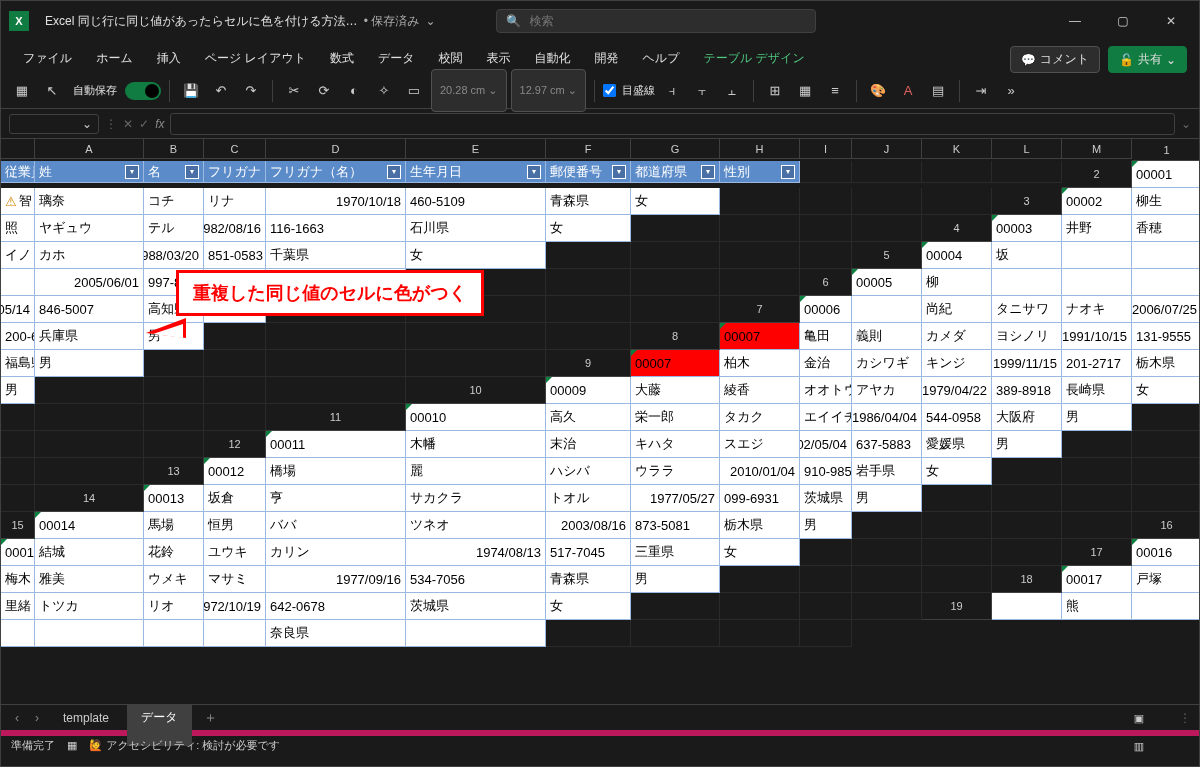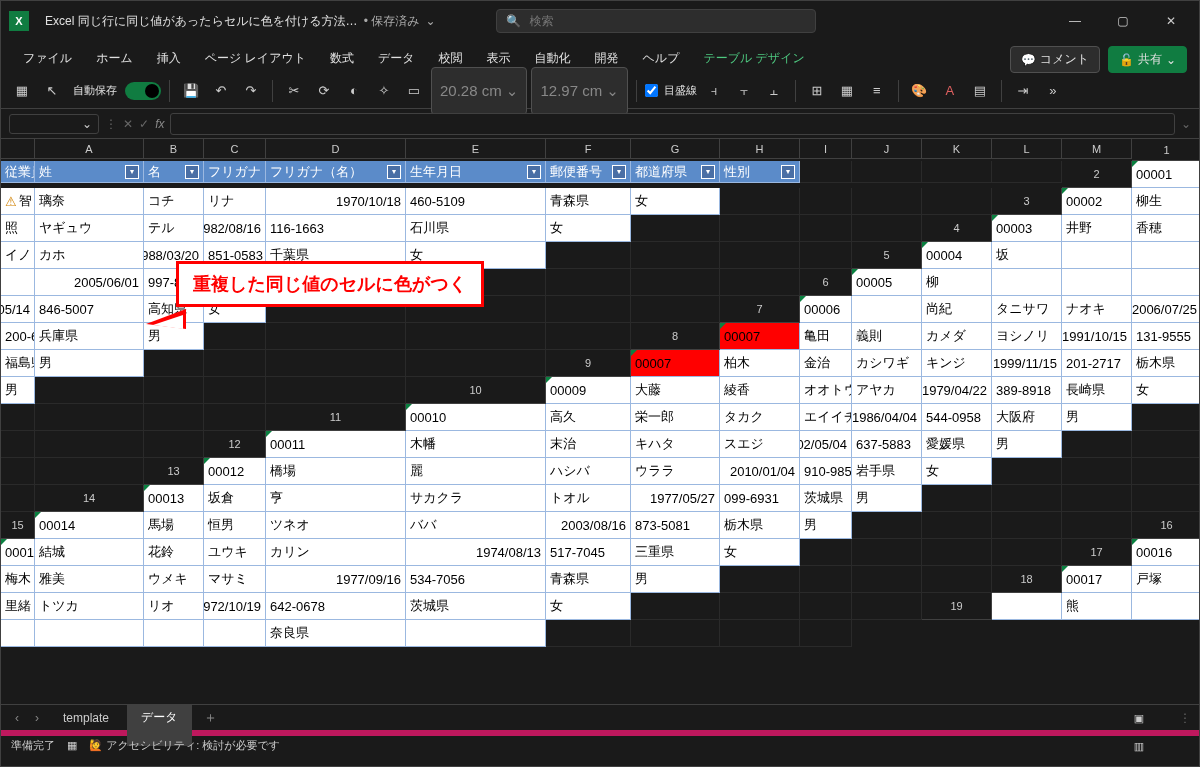--- a/index.html
+++ b/index.html
@@ -23,21 +23,21 @@
 .ribbon-right { margin-left: auto; display: flex; gap: 8px; align-items: center; }
 .ribbon-btn { background: #2d2d2d; border: 1px solid #505050; border-radius: 4px; padding: 4px 10px; color: #e0e0e0; display: flex; align-items: center; gap: 4px; font-size: 12px; }
 .ribbon-btn.share { background: #107c41; border-color: #107c41; }
 
 
 .toolbar { height: 36px; display: flex; align-items: center; padding: 0 8px; gap: 4px; background: #1a1a1a; border-bottom: 1px solid #404040; }
 .tool-btn { width: 26px; height: 26px; display: flex; align-items: center; justify-content: center; color: #ccc; cursor: pointer; border-radius: 3px; font-size: 13px; }
 .autosave-label { color: #e0e0e0; font-size: 11px; margin: 0 4px; }
 .toggle { width: 36px; height: 18px; background: #107c41; border-radius: 9px; position: relative; }
 .toggle::after { content: ''; position: absolute; right: 2px; top: 2px; width: 14px; height: 14px; background: #000; border-radius: 50%; }
-.dim-box { background: #2d2d2d; border: 1px solid #505050; border-radius: 4px; padding: 14px 8px; color: #888; font-size: 15px; min-width: 70px; }
+.dim-box { background: #2d2d2d; border: 1px solid #505050; border-radius: 4px; padding: 14px 8px; color: #888; font-size: 11px; min-width: 70px; }
 .tool-sep { width: 1px; height: 22px; background: #404040; margin: 0 4px; }
 .grid-label { color: #e0e0e0; font-size: 11px; margin-left: 2px; }
 
 
 .formula-bar { height: 30px; display: flex; align-items: center; background: #1a1a1a; border-bottom: 1px solid #404040; padding: 4px 8px; gap: 6px; }
 .name-box { width: 90px; background: #1a1a1a; border: 1px solid #404040; border-radius: 3px; padding: 2px 6px; color: #ccc; font-size: 12px; display:flex; align-items:center; justify-content:space-between; }
 .fx-label { color: #888; font-style: italic; font-size: 12px; }
 .formula-input { flex: 1; background: #1a1a1a; border: 1px solid #404040; border-radius: 3px; padding: 2px 6px; color: #ccc; height: 22px; }
 
 
@@ -49,21 +49,21 @@
 .cell { background: #fff; color: #000; border-right: 1px solid #9bb8e0; border-bottom: 1px solid #9bb8e0; padding: 2px 4px; font-size: 13px; height: 27px; display: flex; align-items: center; overflow: hidden; white-space: nowrap; position: relative; }
 .cell.empty { background: #1a1a1a; border-right: 1px solid #2a2a2a; border-bottom: 1px solid #2a2a2a; }
 .cell.hdr { background: #5b8bc9; color: #fff; font-weight: 500; height: 22px; justify-content: space-between; }
 .cell.hdr .filter { width: 14px; height: 14px; background: #4a6fa5; border: 1px solid #fff; display: flex; align-items: center; justify-content: center; font-size: 8px; }
 .cell.dup { background: #ff0000; color: #000; }
 .cell.date { justify-content: flex-end; }
 .green-tri { position: absolute; top: 0; left: 0; width: 0; height: 0; border-top: 6px solid #0a8040; border-right: 6px solid transparent; }
 .warn-icon { color: #d08000; margin-right: 2px; font-size: 13px; }
 
 
-.callout { position: absolute; top: 122px; left: 175px; z-index: 10; }
+.callout { position: absolute; top: 131px; left: 175px; z-index: 10; }
 .callout-box { background: #fff; border: 3px solid #ff0000; color: #ff0000; font-size: 18px; font-weight: bold; padding: 8px 14px; }
 .callout-tail { position: absolute; left: -30px; top: 48px; width: 0; height: 0; border-top: 15px solid transparent; border-bottom: 5px solid transparent; border-right: 40px solid #ff0000; }
 .callout-tail::after { content:''; position:absolute; left: 7px; top: -9px; border-top: 10px solid transparent; border-bottom: 4px solid transparent; border-right: 30px solid #fff; }
 
 
 .sheet-tabs { height: 26px; display: flex; align-items: center; background: #1a1a1a; border-top: 1px solid #404040; padding: 0 8px; gap: 4px; }
 .nav-arrow { color: #888; padding: 0 6px; cursor: pointer; }
 .sheet-tab { padding: 20px 14px; color: #ccc; cursor: pointer; font-size: 12px; border-radius: 4px 4px 0 0; }
 .sheet-tab.active { background: #404040; color: #fff; }
 .add-sheet { color: #888; padding: 0 8px; cursor: pointer; font-size: 14px; }
@@ -404,22 +404,22 @@
       <div class="cell">茨城県</div>
       <div class="cell">男</div>
       <div class="cell empty"></div>
       <div class="cell empty"></div>
       <div class="cell empty"></div>
       <div class="cell empty"></div>
       <div class="row-header">15</div>
       <div class="cell"><span class="green-tri"></span>00014</div>
       <div class="cell">馬場</div>
       <div class="cell">恒男</div>
+      <div class="cell">ババ</div>
       <div class="cell">ツネオ</div>
-      <div class="cell">ババ</div>
       <div class="cell date">2003/08/16</div>
       <div class="cell">873-5081</div>
       <div class="cell">栃木県</div>
       <div class="cell">男</div>
       <div class="cell empty"></div>
       <div class="cell empty"></div>
       <div class="cell empty"></div>
       <div class="cell empty"></div>
       <div class="row-header">16</div>
       <div class="cell"><span class="green-tri"></span>00015</div>

